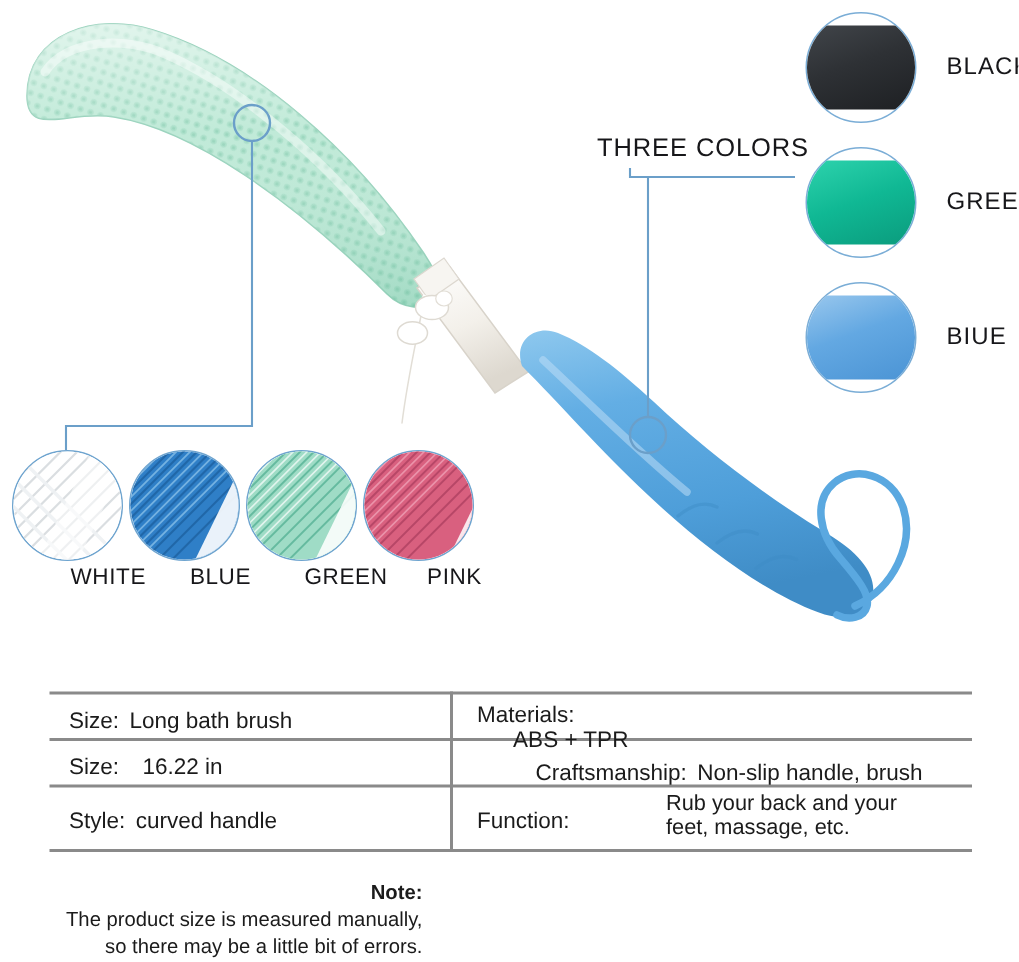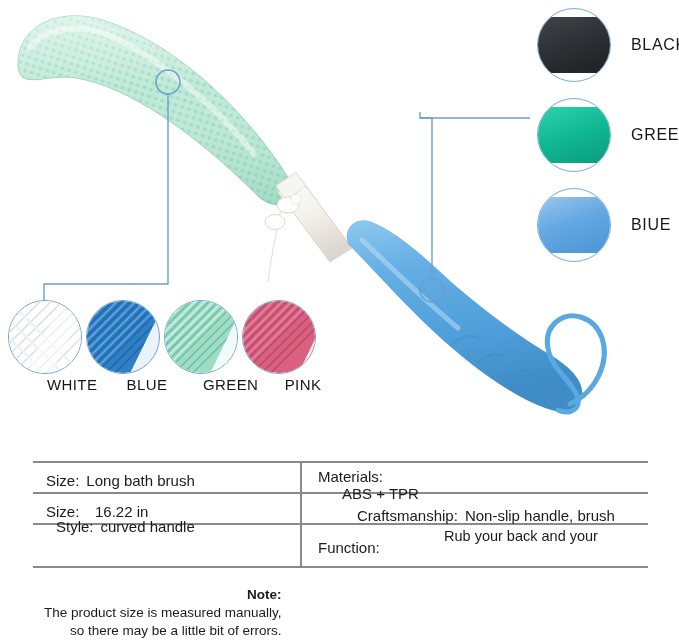--- a/index.html
+++ b/index.html
@@ -223,20 +223,21 @@
       <path d="M 168,94 L 168,284 L 44,284 L 44,300" fill="none" stroke="#6b9fc9" stroke-width="1.4"></path>
     </g>
 
     <g>
       <circle cx="432" cy="290" r="12" fill="none" stroke="#6b9fc9" stroke-width="1.6"></circle>
       <path d="M 432,278 L 432,118 L 420,118 L 420,112" fill="none" stroke="#6b9fc9" stroke-width="1.4"></path>
       <path d="M 420,118 L 530,118" fill="none" stroke="#6b9fc9" stroke-width="1.4"></path>
     </g>
   </svg>
 
+  <div class="callout-label" id="three-colors-label">THREE COLORS</div>
 
   <div class="swatch-group">
 
     <div class="swatch" style="left:8px; top:300px;">
       <svg class="fabric" viewBox="0 0 100 100" preserveAspectRatio="none">
         <rect width="100" height="100" fill="#ffffff"></rect>
         <g stroke="#d9dde0" stroke-width="1.6" opacity="0.95">
           <path d="M -20,40 L 80,-60"></path>
             <path d="M -20,52 L 92,-60"></path>
             <path d="M -20,64 L 104,-60"></path>
@@ -398,29 +399,30 @@
 
     <div class="cell" style="left:46px; top:499px; height:24px;">
       <span class="key" style="min-width:42px;">Size:</span>
       <span class="val">16.22 in</span>
     </div>
     <div class="cell" style="left:318px; top:503px; height:24px;margin-left:39px;">
       <span class="key">Craftsmanship:</span>
       <span class="val">Non-slip handle, brush</span>
     </div>
 
-    <div class="cell" style="left:46px; top:512px; height:28px;margin-left:10px;">
+    <div class="cell" style="left:46px; top:533px; height:28px;">
       <span class="key">Style:</span>
       <span class="val">curved handle</span>
     </div>
     <div class="cell" style="left:318px; top:533px; height:28px;">
       <span class="key">Function:</span>
     </div>
     <div class="cell-fn" style="left:444px; top:528px;">
       <div>Rub your back and your</div>
+      <div>feet, massage, etc.</div>
     </div>
   </div>
 
   <div id="note-block">
     <div id="note-title">Note:</div>
     <div>The product size is measured manually,</div>
     <div>so there may be a little bit of errors.</div>
   </div>
 
 </div>

